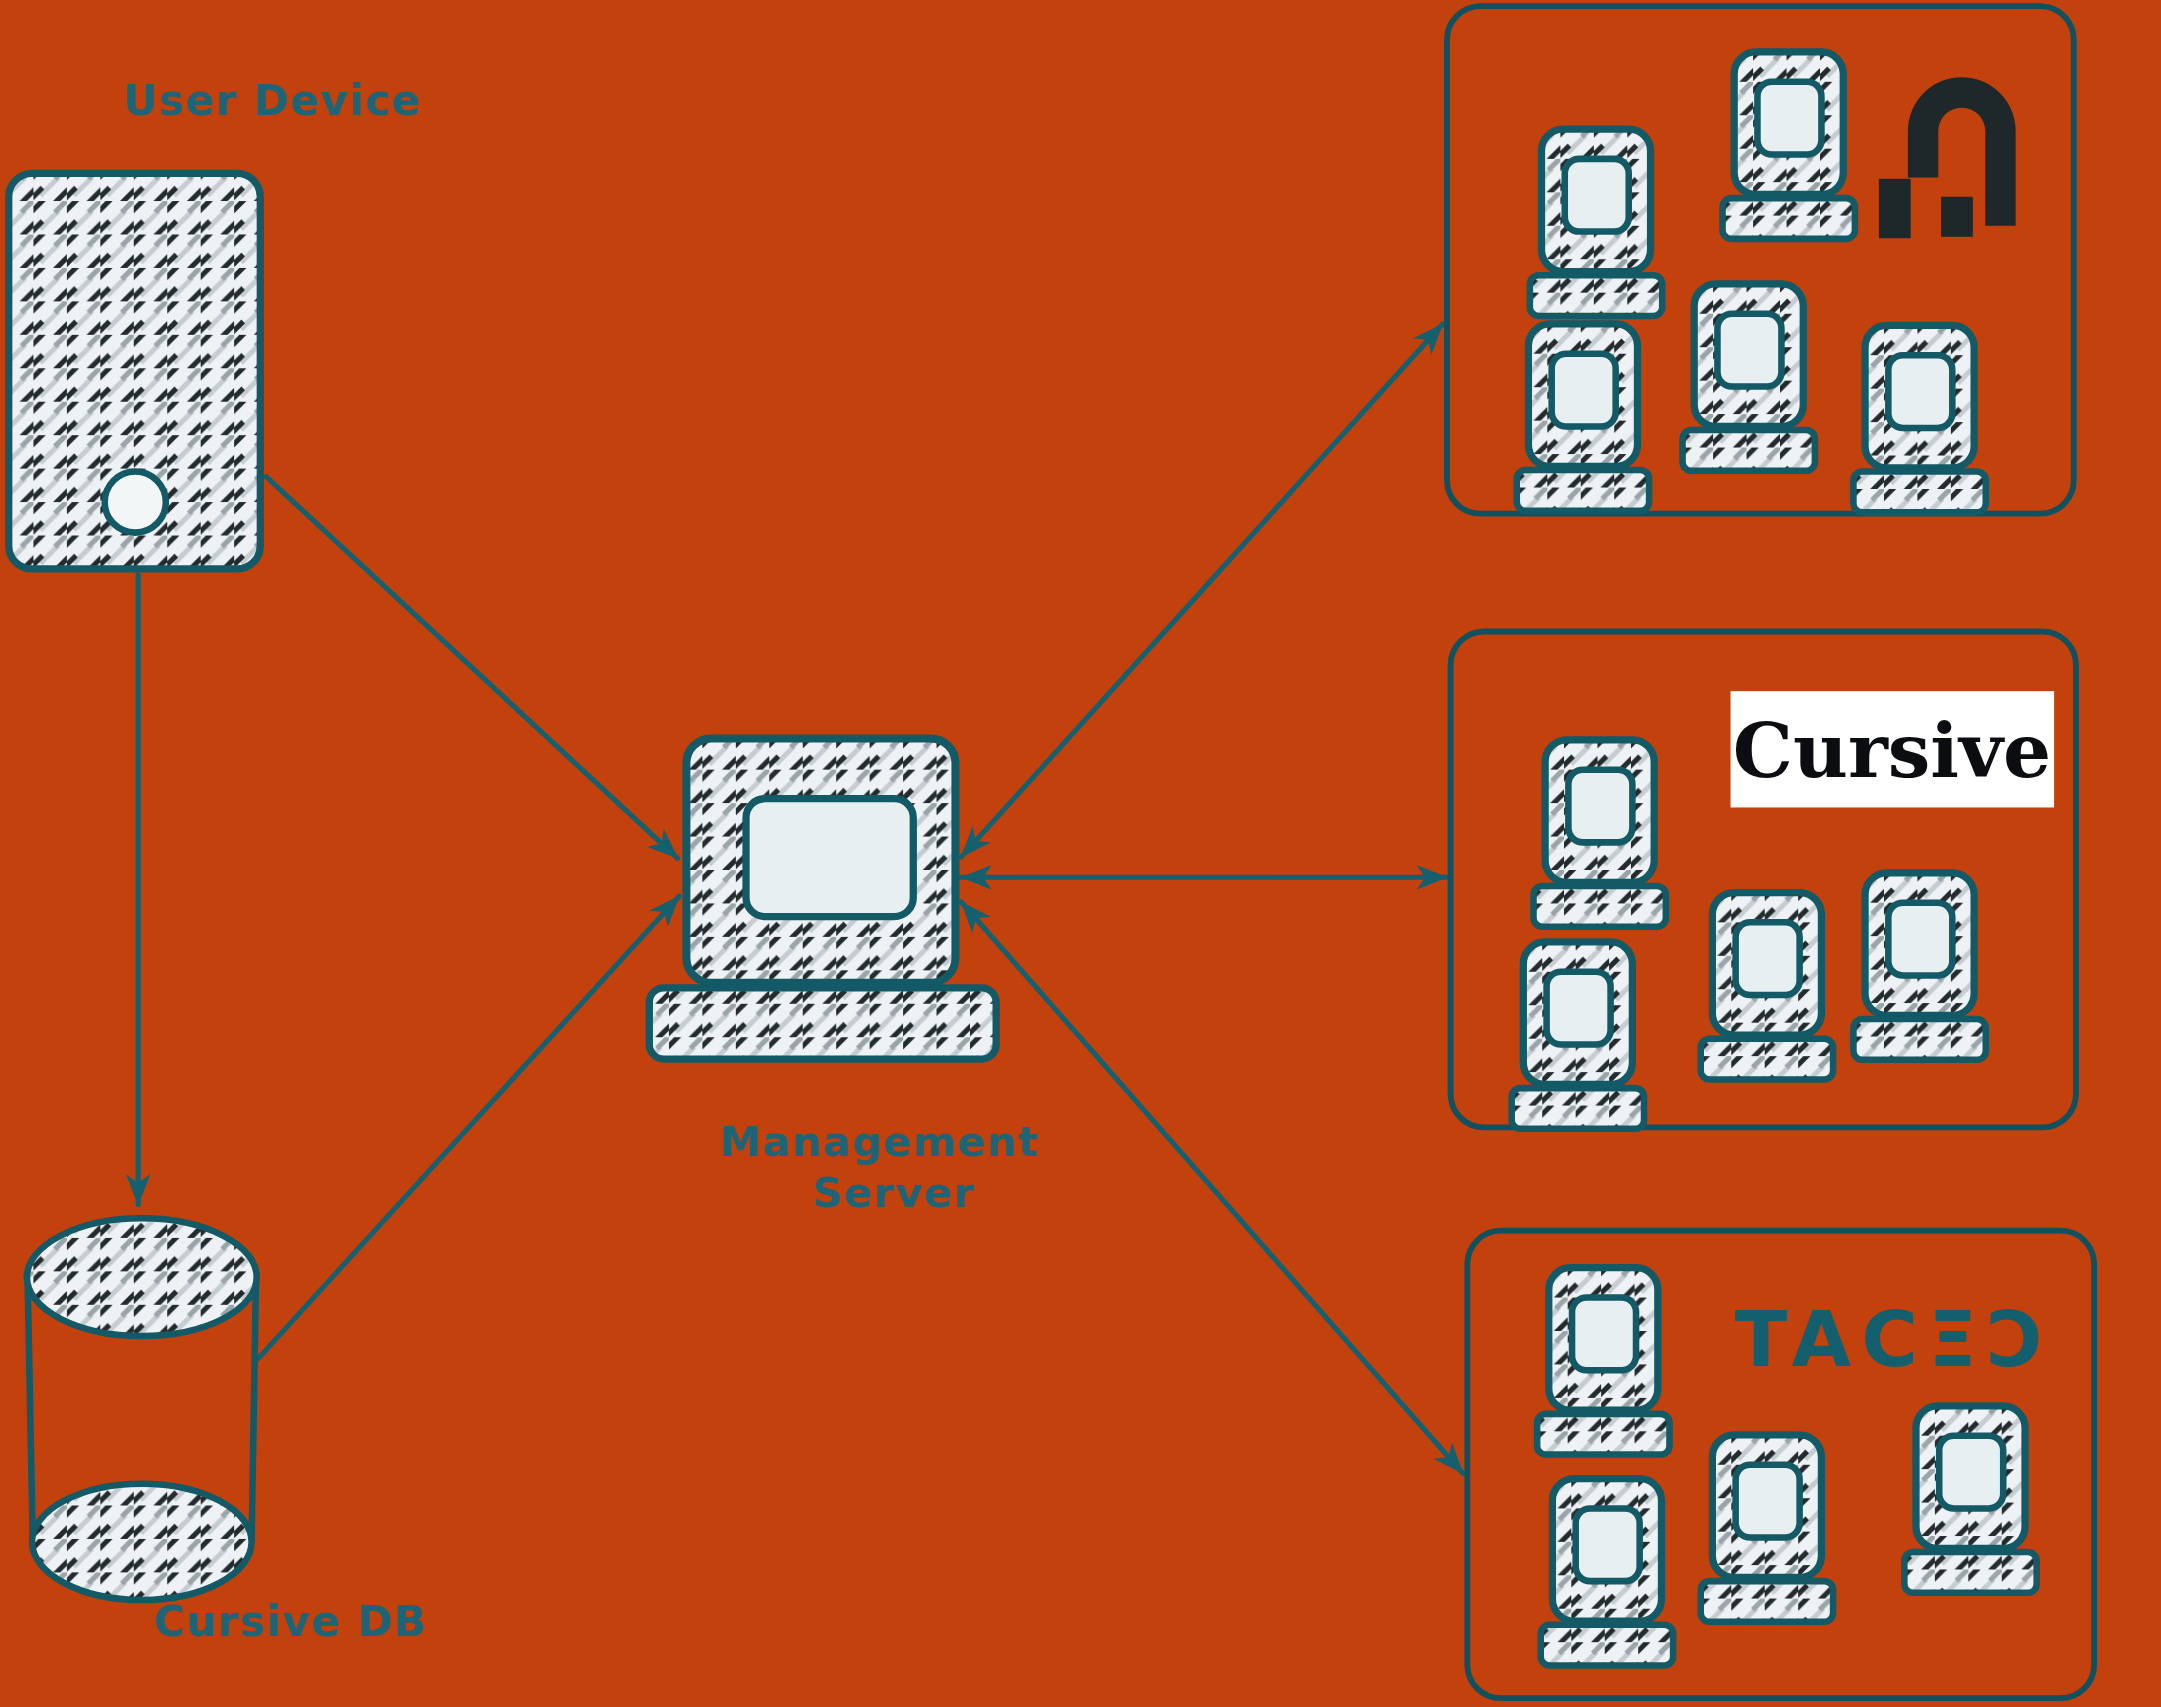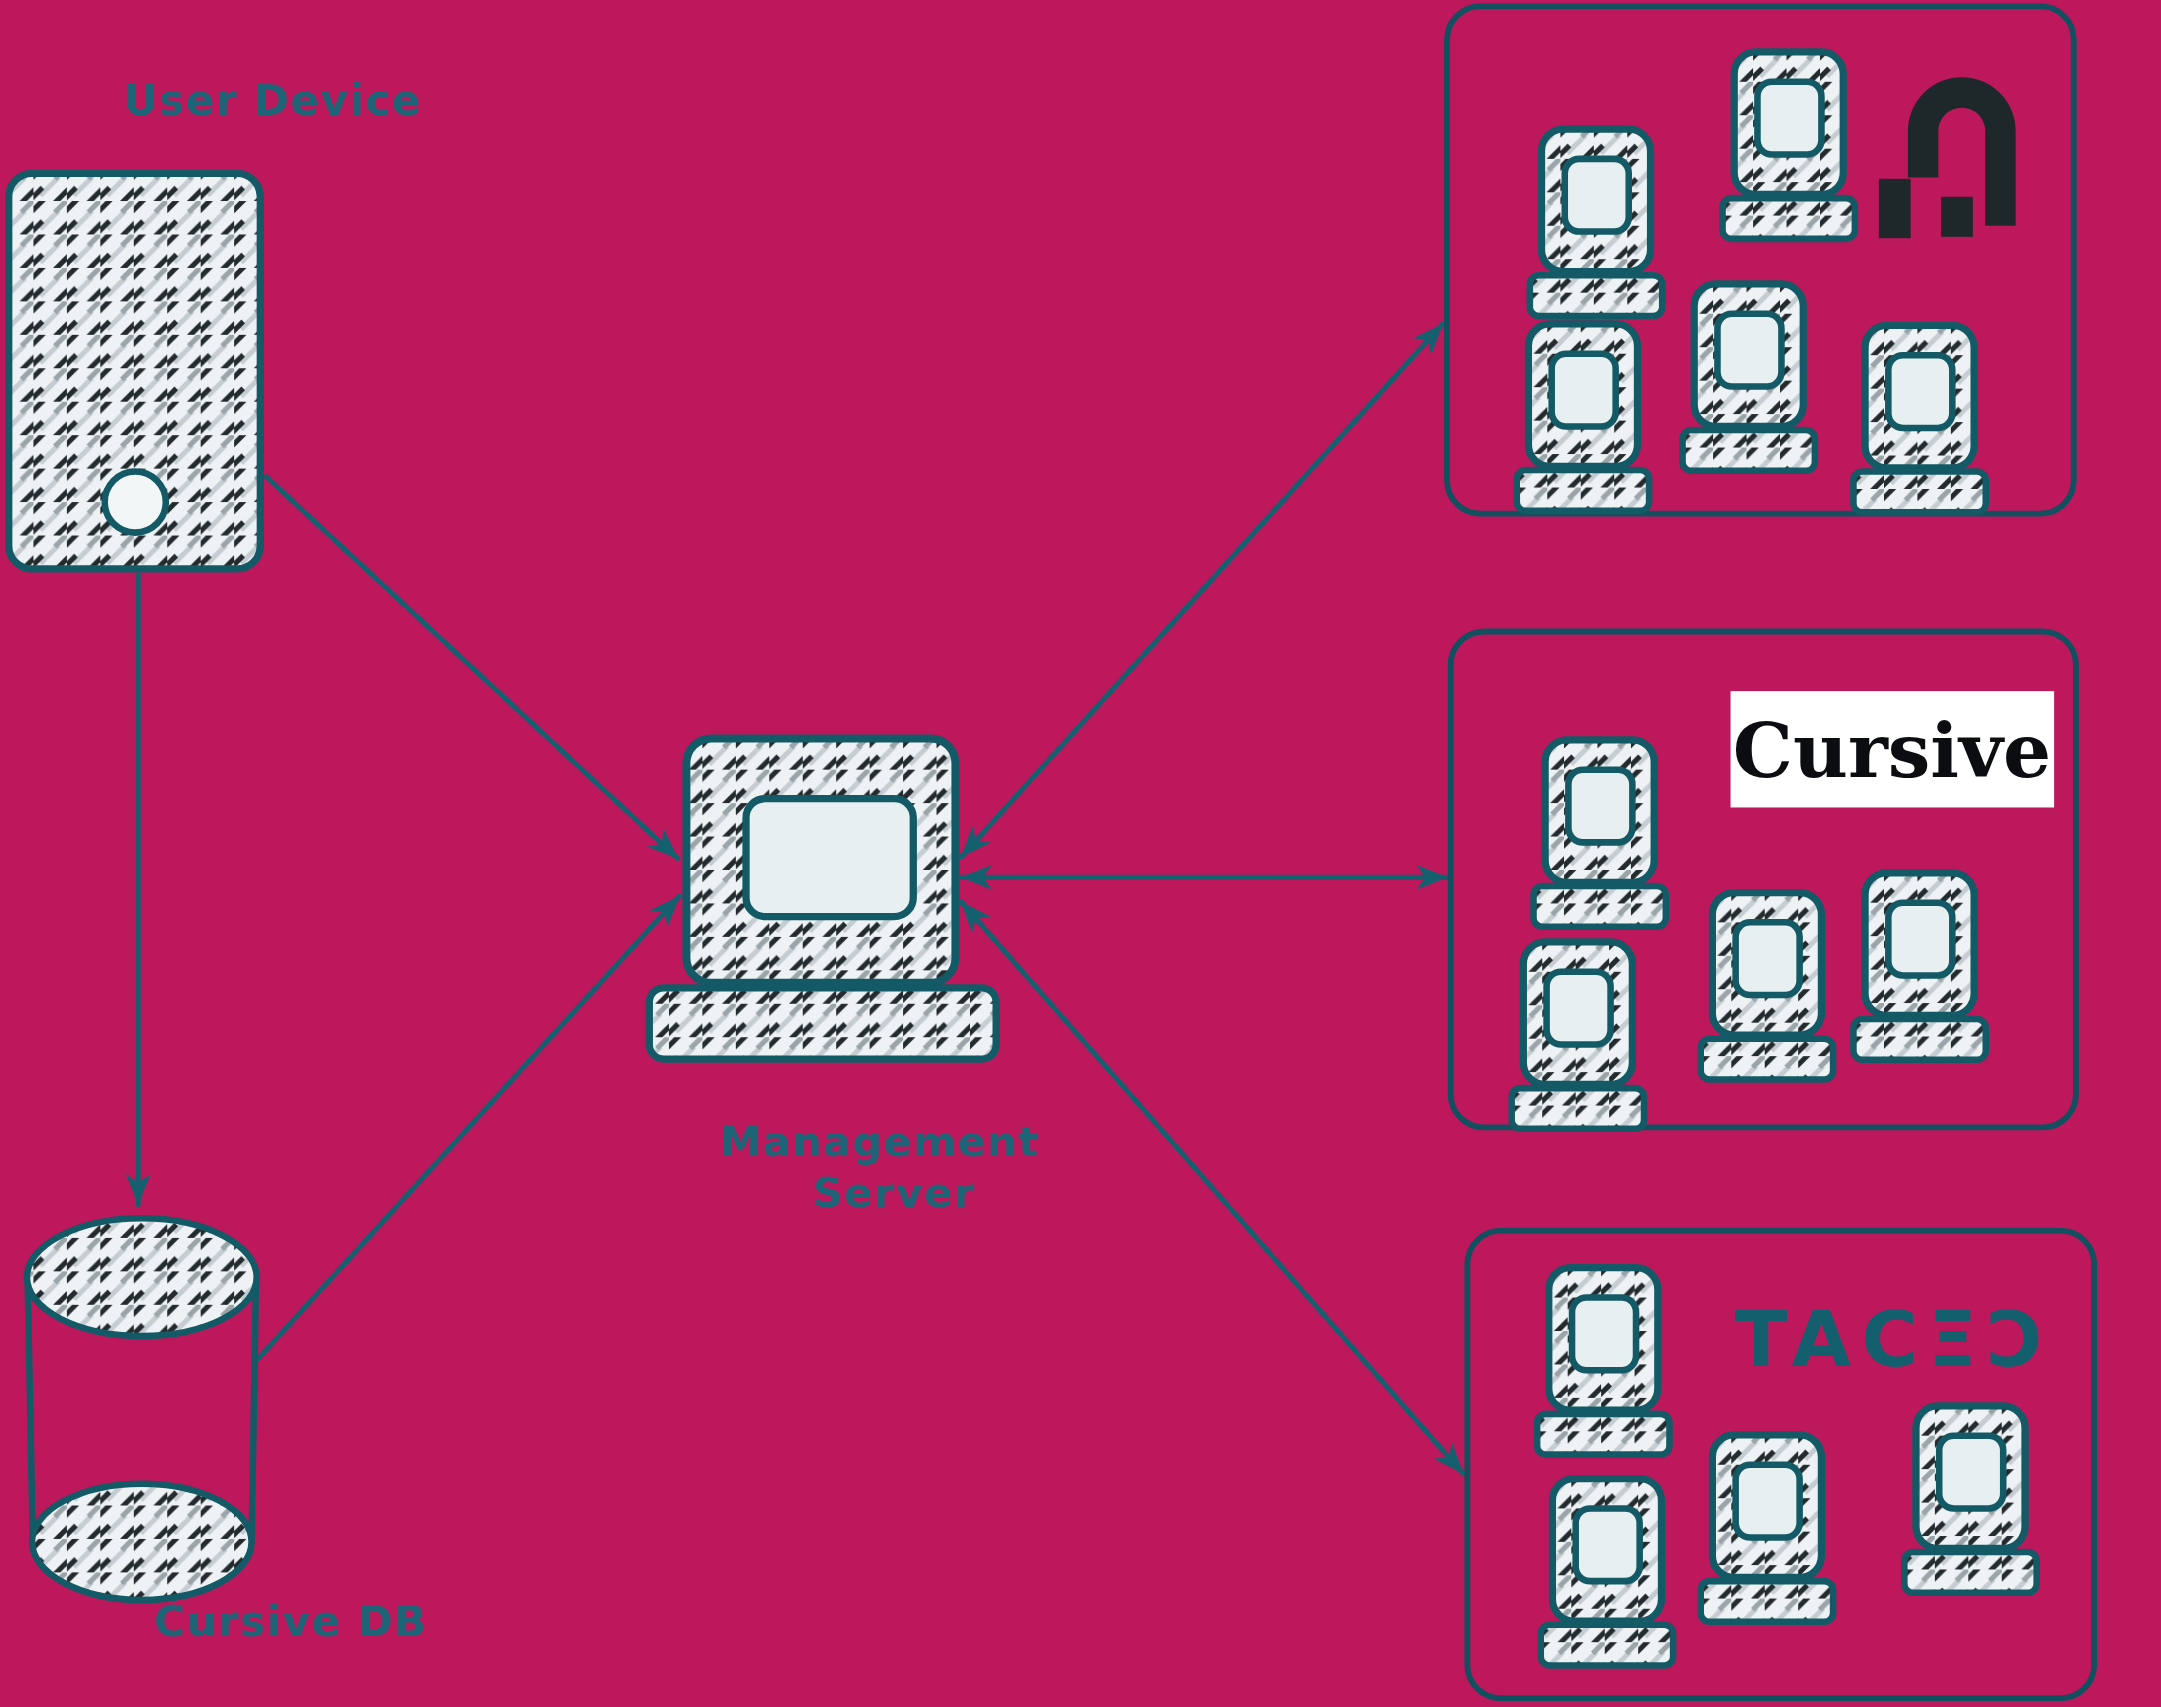--- a/index.html
+++ b/index.html
@@ -4,21 +4,21 @@
 <style>
   html, body {
     margin: 0;
     padding: 0;
     background: #000000;
   }
   .stage {
     position: relative;
     width: 2161px;
     height: 1708px;
-    background: #be185d;
+    background: #c2410c;
     overflow: hidden;
     font-family: "DejaVu Sans", sans-serif;
   }
   svg { display: block; }
 
   .node-label {
     font-family: "DejaVu Sans", sans-serif;
     font-weight: 700;
     letter-spacing: 2px;
     fill: #1c6476;

